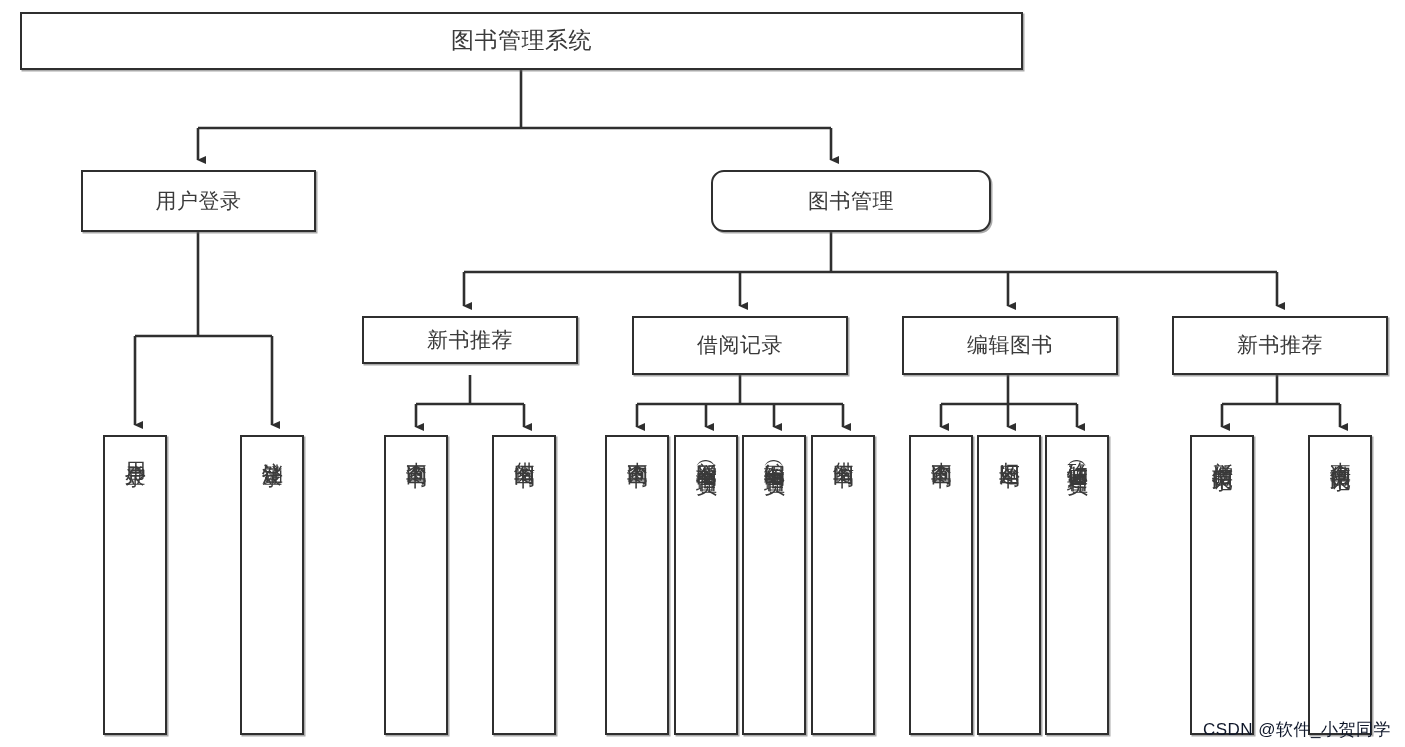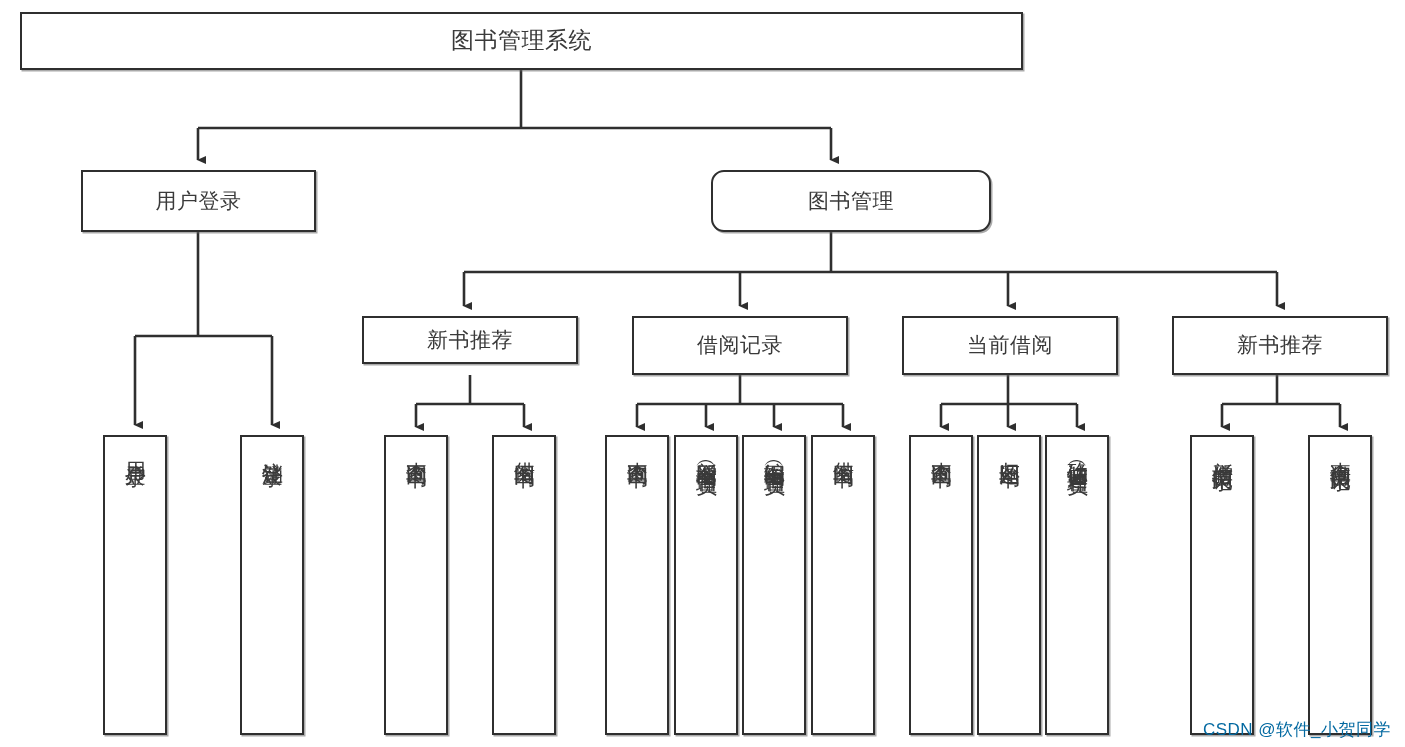--- a/index.html
+++ b/index.html
@@ -60,21 +60,21 @@
     font-size: 21px;
     line-height: 1.28;
     letter-spacing: 2px;
     white-space: nowrap;
   }
   .watermark {
     position: absolute;
     right: 14px;
     bottom: 6px;
     font-size: 17px;
-    color: #0369a1;
+    color: #0f172a;
     letter-spacing: 0.5px;
     white-space: nowrap;
     pointer-events: none;
   }
 </style>
 </head>
 <body>
 
 <div id="diagram-root">
 
@@ -139,21 +139,21 @@
     <span class="node-label">图书管理</span>
   </div>
 
   <div class="node-box horizontal" style="left:362px; top:316px; width:216px; height:48px;">
     <span class="node-label">新书推荐</span>
   </div>
   <div class="node-box horizontal" style="left:632px; top:316px; width:216px; height:59px;">
     <span class="node-label">借阅记录</span>
   </div>
   <div class="node-box horizontal" style="left:902px; top:316px; width:216px; height:59px;">
-    <span class="node-label">当前借阅</span>
+    <span class="node-label">编辑图书</span>
   </div>
   <div class="node-box horizontal" style="left:1172px; top:316px; width:216px; height:59px;">
     <span class="node-label">新书推荐</span>
   </div>
 
   <div class="node-box vertical" style="left:103px; top:435px; width:64px; height:300px;">
     <span class="node-label">用户登录</span>
   </div>
   <div class="node-box vertical" style="left:240px; top:435px; width:64px; height:300px;">
     <span class="node-label">注销登录</span>

